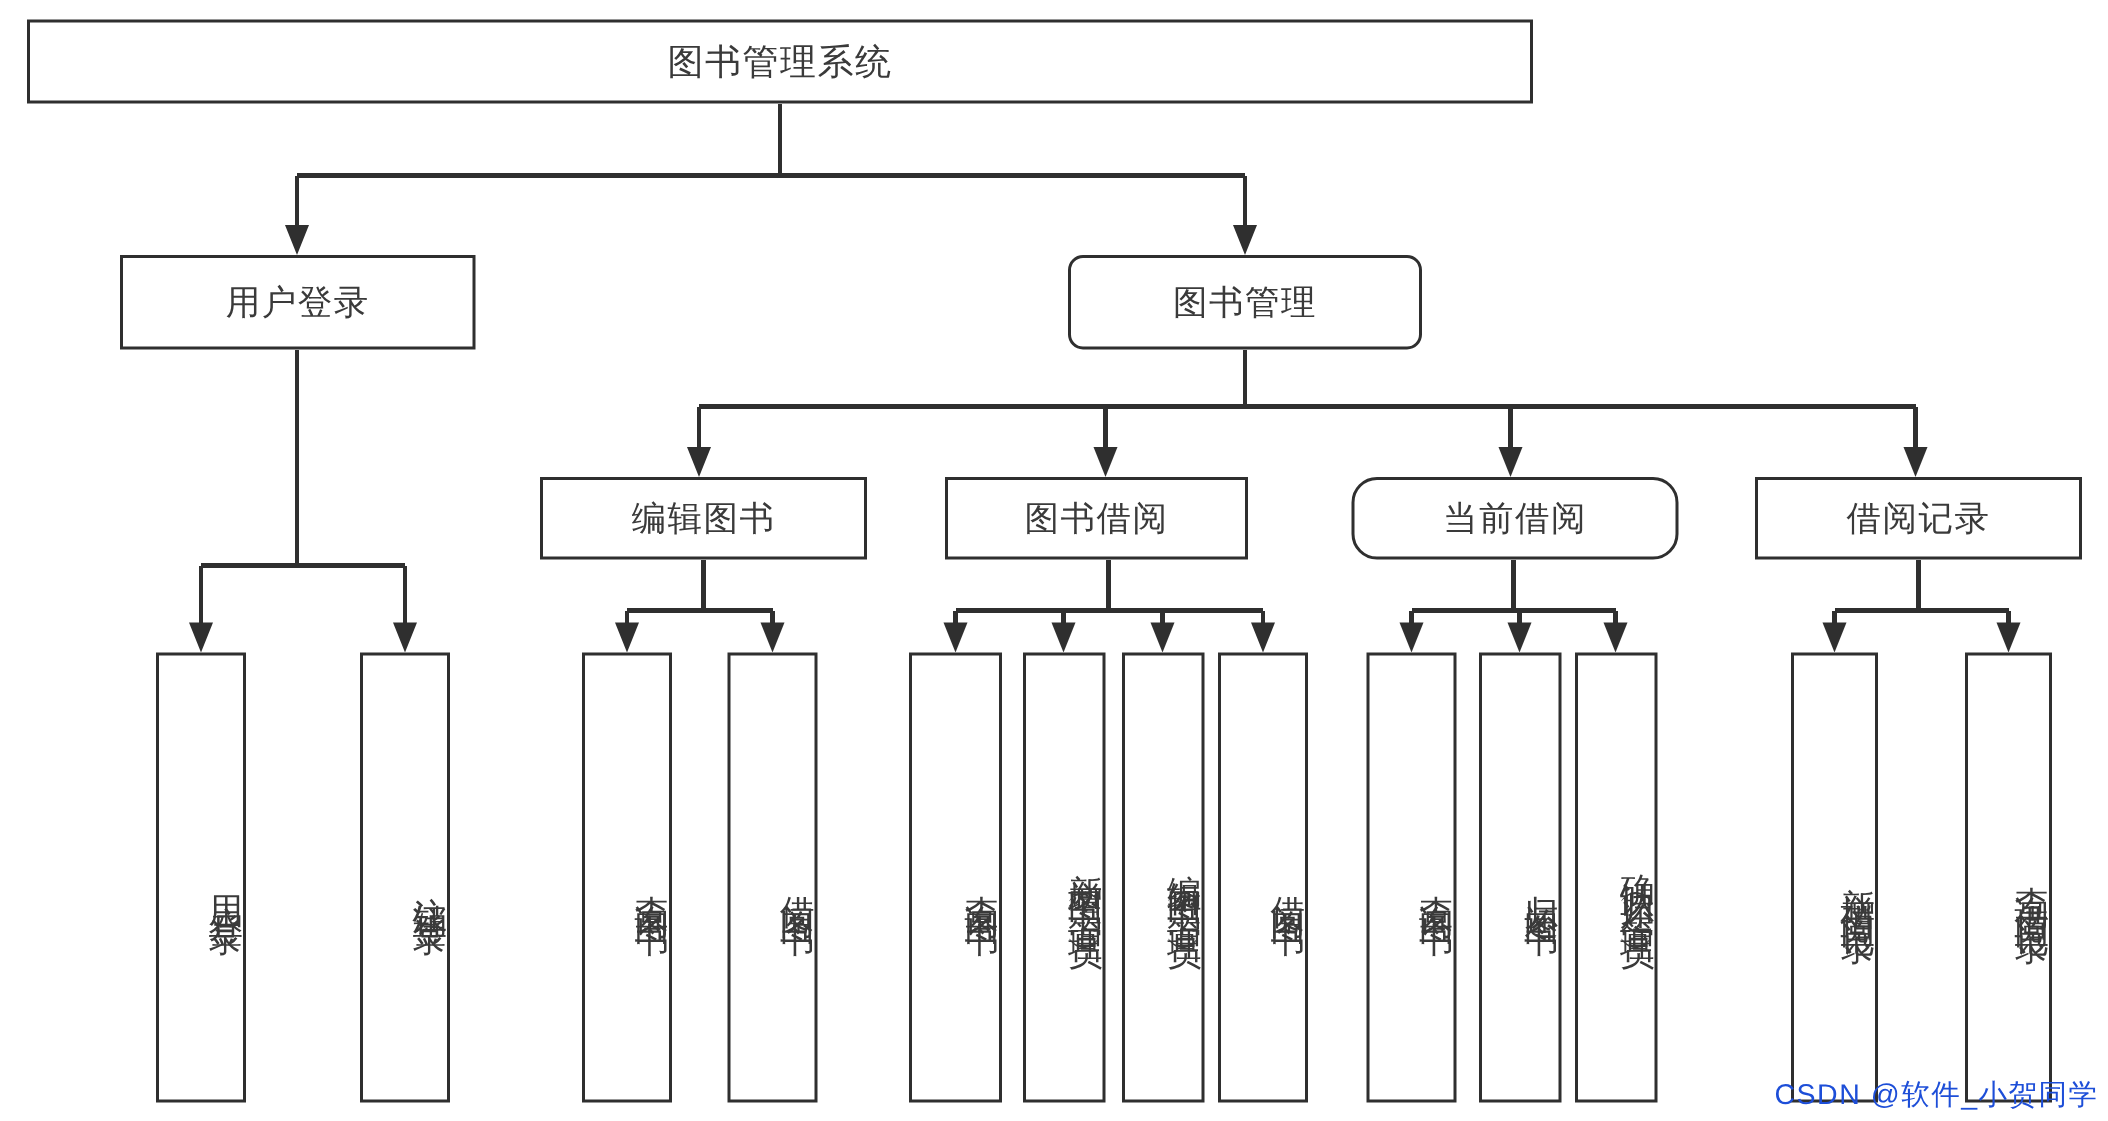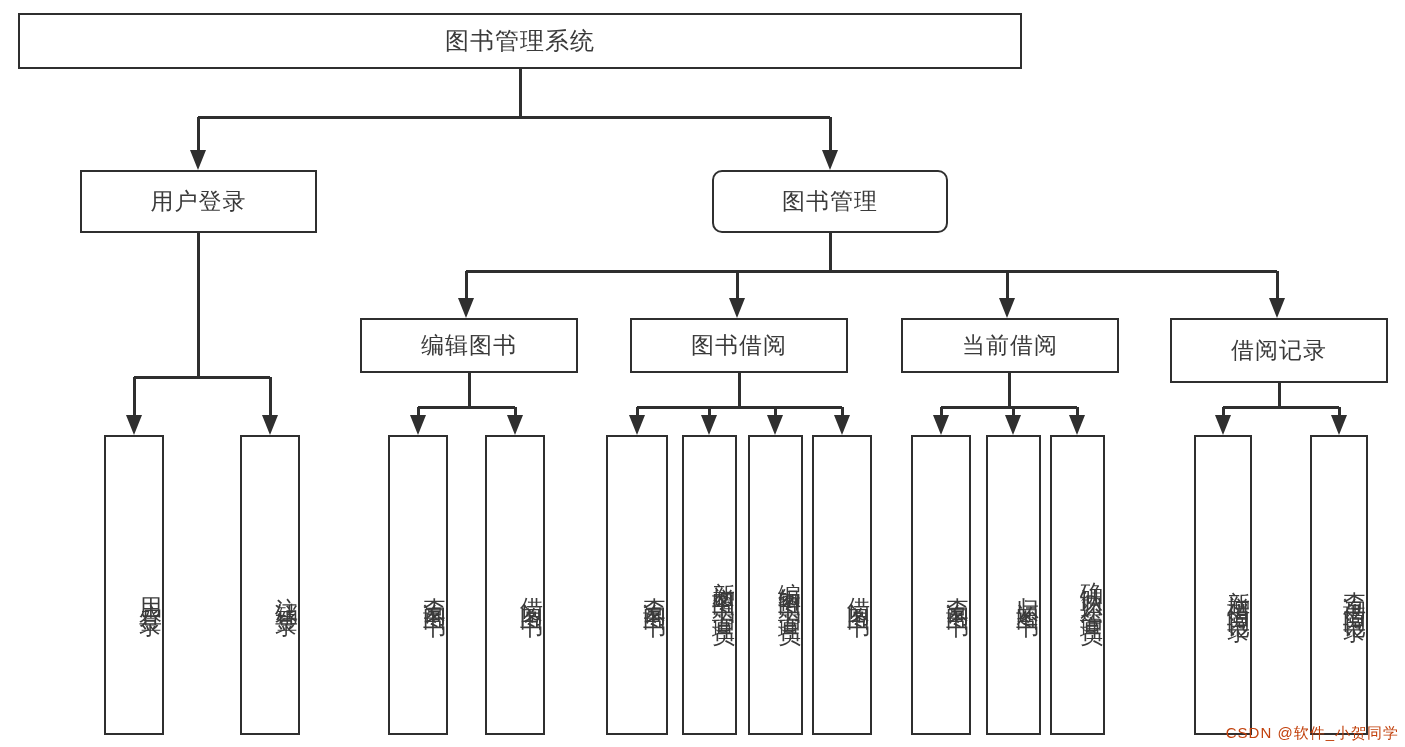--- a/index.html
+++ b/index.html
@@ -40,22 +40,22 @@
     align-items:flex-start;
     justify-content:center;
     padding-top:12px;
     box-sizing:border-box;
     white-space:normal;
     line-height:1;
   }
   .watermark{
     position:absolute;
     right:6px;bottom:4px;
-    font-size:15px;
-    color:#c2410c;
+    font-size:19px;
+    color:#1d4ed8;
     letter-spacing:1px;
     user-select:none;
     white-space:nowrap;
   }
 </style>
 </head>
 <body>
 
 <div id="diagram-root">
   <svg id="tree-svg" viewBox="0 0 1405 747" xmlns="http://www.w3.org/2000/svg">
@@ -132,27 +132,27 @@
       </div>
       <div class="node-box horizontal" style="left: 80px; top: 170px; width: 237px; height: 63px;">
         <div class="node-label">用户登录</div>
       </div>
       <div class="node-box horizontal" style="left: 712px; top: 170px; width: 236px; height: 63px; border-radius: 10px;">
         <div class="node-label">图书管理</div>
       </div>
       <div class="node-box horizontal" style="left: 360px; top: 318px; width: 218px; height: 55px;">
         <div class="node-label">编辑图书</div>
       </div>
-      <div class="node-box horizontal" style="left: 630px; top: 318px; width: 218px; height: 55px;">
+      <div class="node-box horizontal" style="left: 630px; top: 318px; width: 202px; height: 55px;">
         <div class="node-label">图书借阅</div>
       </div>
-      <div class="node-box horizontal" style="left: 901px; top: 318px; width: 218px; height: 55px;">
+      <div class="node-box horizontal" style="left: 901px; top: 318px; width: 218px; height: 55px; border-radius: 17px;">
         <div class="node-label">当前借阅</div>
       </div>
-      <div class="node-box horizontal" style="left: 1170px; top: 318px; width: 218px; height: 65px;">
+      <div class="node-box horizontal" style="left: 1170px; top: 318px; width: 218px; height: 55px;">
         <div class="node-label">借阅记录</div>
       </div>
       <div class="node-box vertical" style="left: 104px; top: 435px; width: 60px; height: 300px;">
         <div class="node-label">用户登录</div>
       </div>
       <div class="node-box vertical" style="left: 240px; top: 435px; width: 60px; height: 300px;">
         <div class="node-label">注销登录</div>
       </div>
       <div class="node-box vertical" style="left: 388px; top: 435px; width: 60px; height: 300px;">
         <div class="node-label">查询图书</div>

